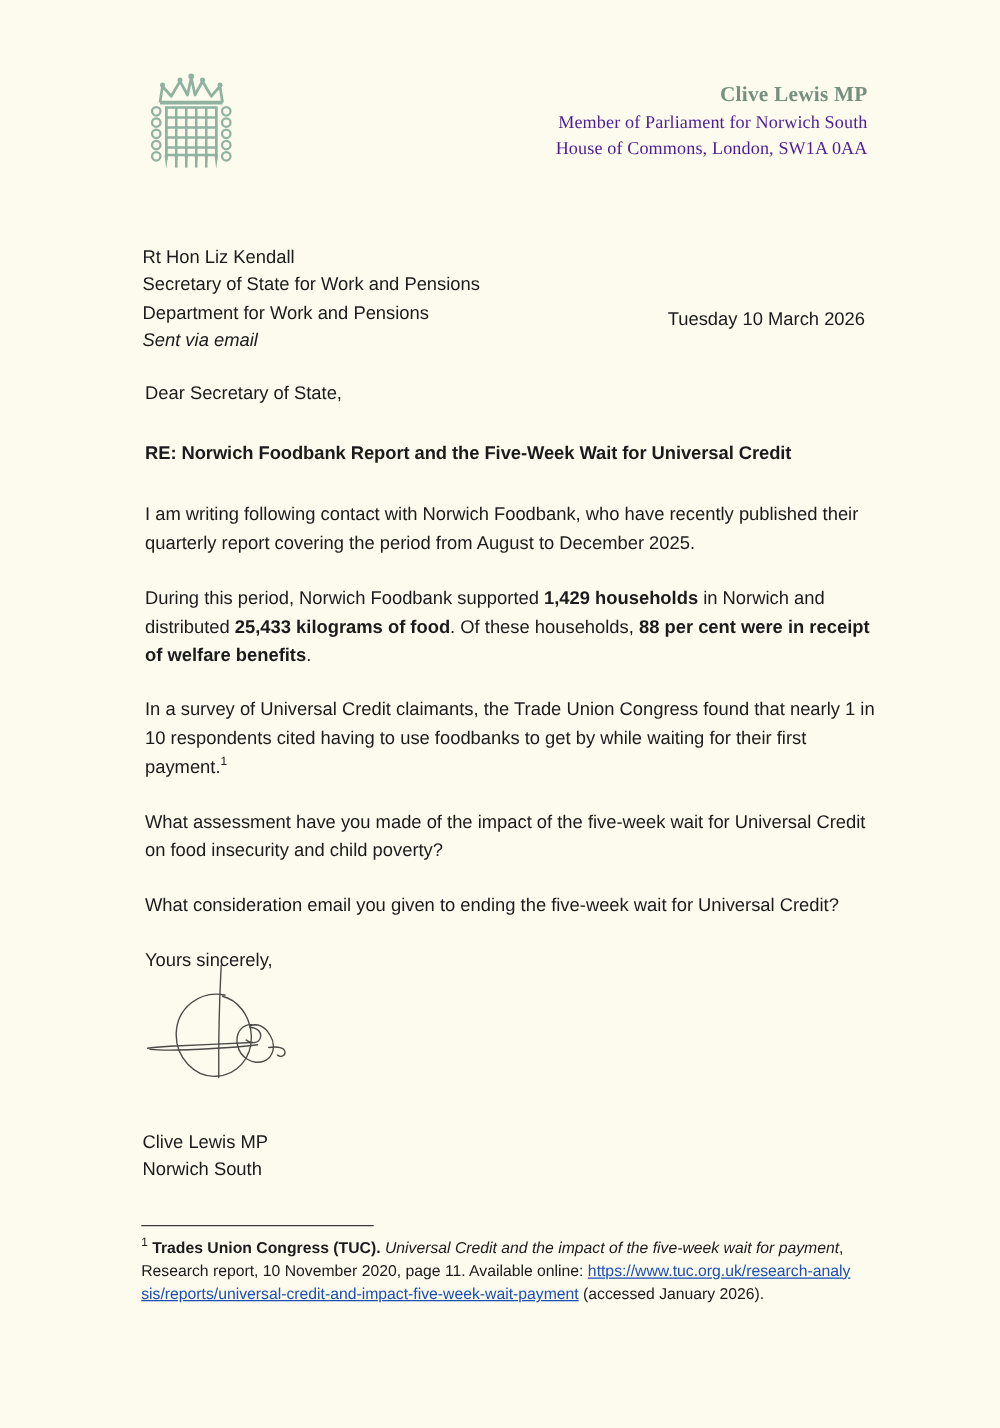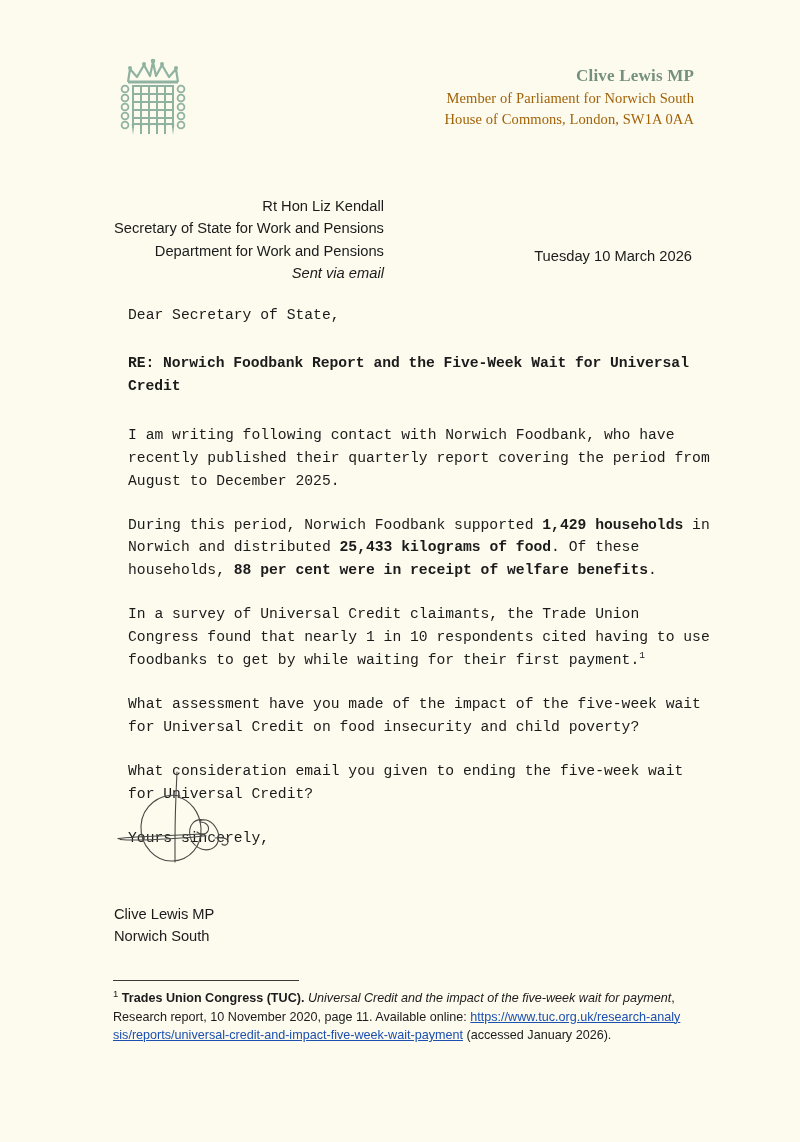--- a/index.html
+++ b/index.html
@@ -45,53 +45,51 @@
   }
   .lh-name {
     font-size: 17px;
     font-weight: bold;
     letter-spacing: 0.2px;
     color: #74907e;
   }
   .lh-line {
     font-size: 14.5px;
     letter-spacing: 0.1px;
-    color: #a16207;
+    color: #4c1d95;
   }
 
   
   .address {
     position: absolute;
     left: 94px;
     top: 191px;
     font-size: 14.7px;
     line-height: 1.52;
-    text-align: right;
   }
   .address .sent-via {
     font-style: italic;
   }
 
   .date {
     position: absolute;
     right: 88px;
     top: 244px;
     font-size: 14.7px;
     text-align: right;
   }
 
   
   .body-block {
     position: absolute;
-    left: 108px;
+    left: 96px;
     top: 300px;
     width: 588px;
     font-size: 14.7px;
     line-height: 1.56;
-    font-family: Liberation Mono, monospace;
   }
   .body-block p {
     margin: 0 0 21px 0;
   }
   .salutation { margin-bottom: 25px !important; }
   .subject {
     font-weight: bold;
     margin-bottom: 26px !important;
     letter-spacing: -0.05px;
   }

